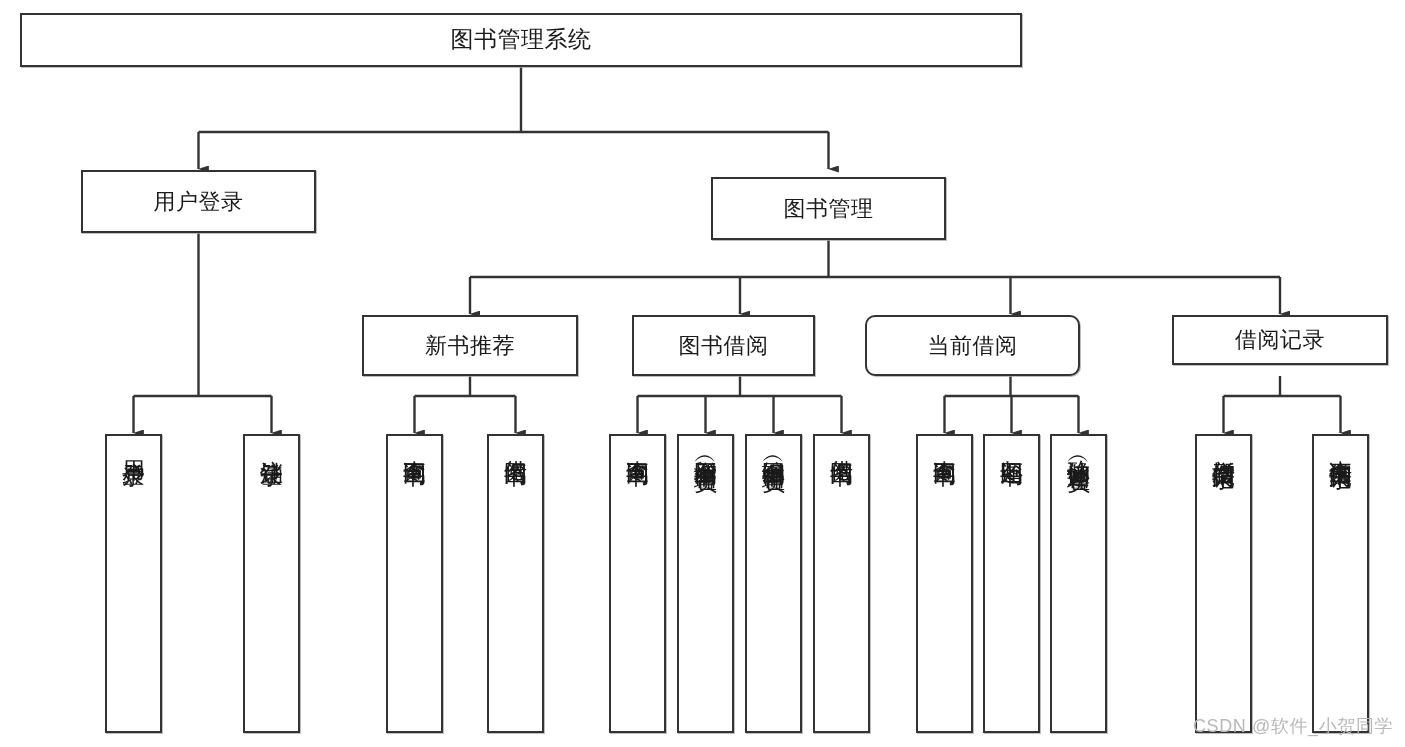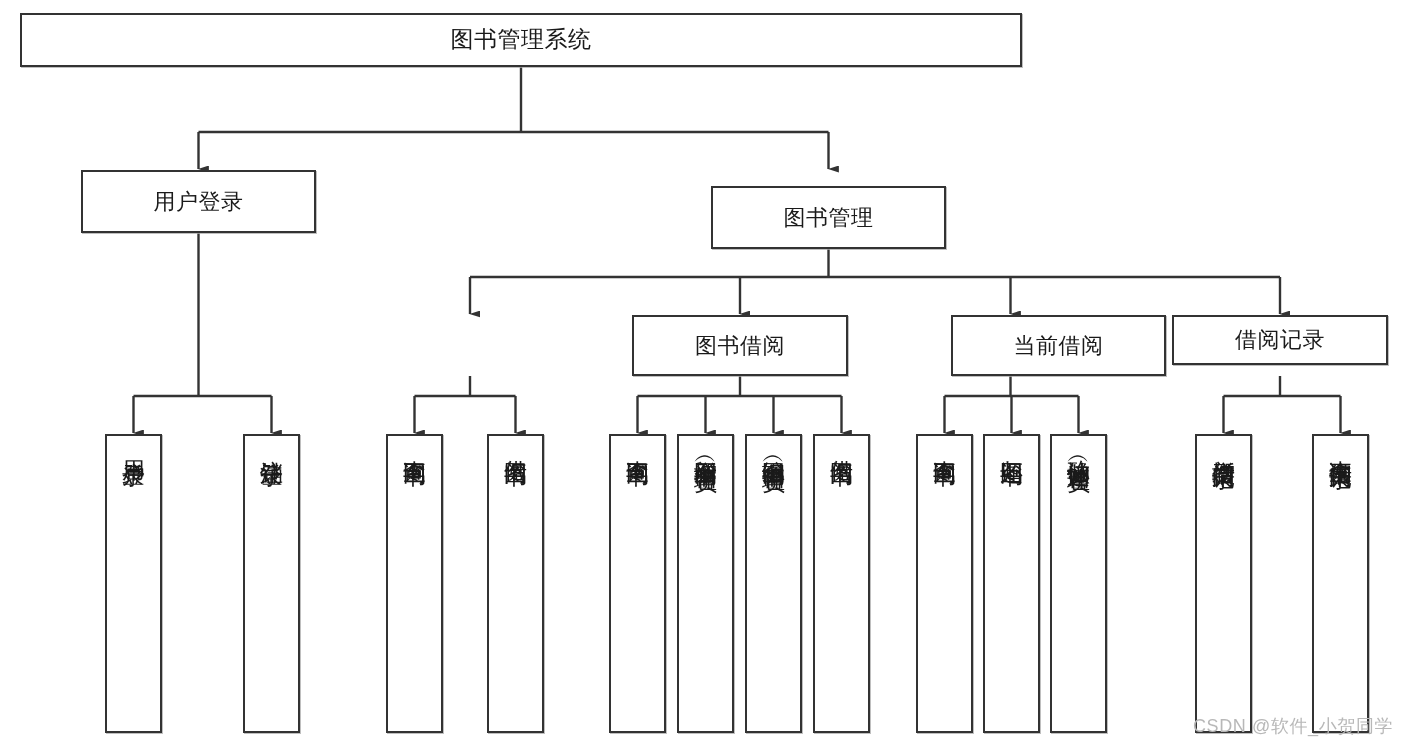--- a/index.html
+++ b/index.html
@@ -116,28 +116,31 @@
       </g>
   </svg>
 
   <div class="node horiz" id="root-node" style="left: 20px; top: 13px; width: 1002px; height: 54px;">
     <span class="label">图书管理系统</span>
   </div>
 
   <div class="node horiz" id="node-user_login" style="left: 81px; top: 170px; width: 235px; height: 63px;">
     <span class="label">用户登录</span>
   </div>
-  <div class="node horiz" id="node-book_manage" style="left: 711px; top: 186px; width: 235px; height: 63px;">
+  <div class="node horiz" id="node-book_manage" style="left: 711px; top: 177px; width: 235px; height: 63px;">
     <span class="label">图书管理</span>
   </div>
 
-  <div class="node horiz" id="node-book_borrow" style="left: 632px; top: 315px; width: 216px; height: 61px;">
+  <div class="node horiz" id="node-new_book_rec" style="left: 362px; top: 315px; width: 216px; height: 61px;">
+    <span class="label">新书推荐</span>
+  </div>
+  <div class="node horiz" id="node-book_borrow" style="left: 632px; top: 315px; width: 183px; height: 61px;">
     <span class="label">图书借阅</span>
   </div>
-  <div class="node horiz" id="node-current_borrow" style="left: 951px; top: 315px; width: 215px; height: 61px;">
+  <div class="node horiz" id="node-current_borrow" style="left: 865px; top: 315px; width: 215px; height: 61px; border-radius: 10px;">
     <span class="label">当前借阅</span>
   </div>
   <div class="node horiz" id="node-borrow_record" style="left: 1172px; top: 315px; width: 216px; height: 50px;">
     <span class="label">借阅记录</span>
   </div>
 
   <div class="node vert" id="node-leaf_user_login" style="left: 105px; top: 434px; width: 57px; height: 299px;">
     <span class="label">用户登录</span>
   </div>
   <div class="node vert" id="node-leaf_logout" style="left: 243px; top: 434px; width: 57px; height: 299px;">

